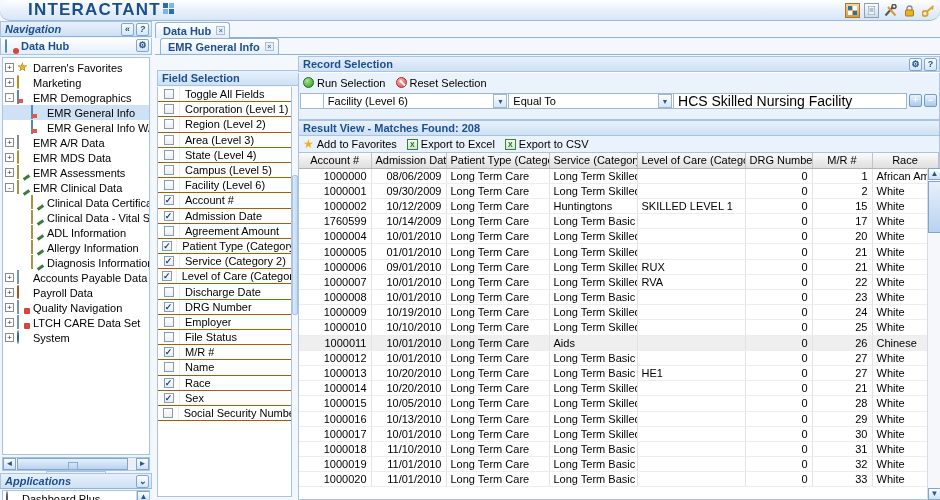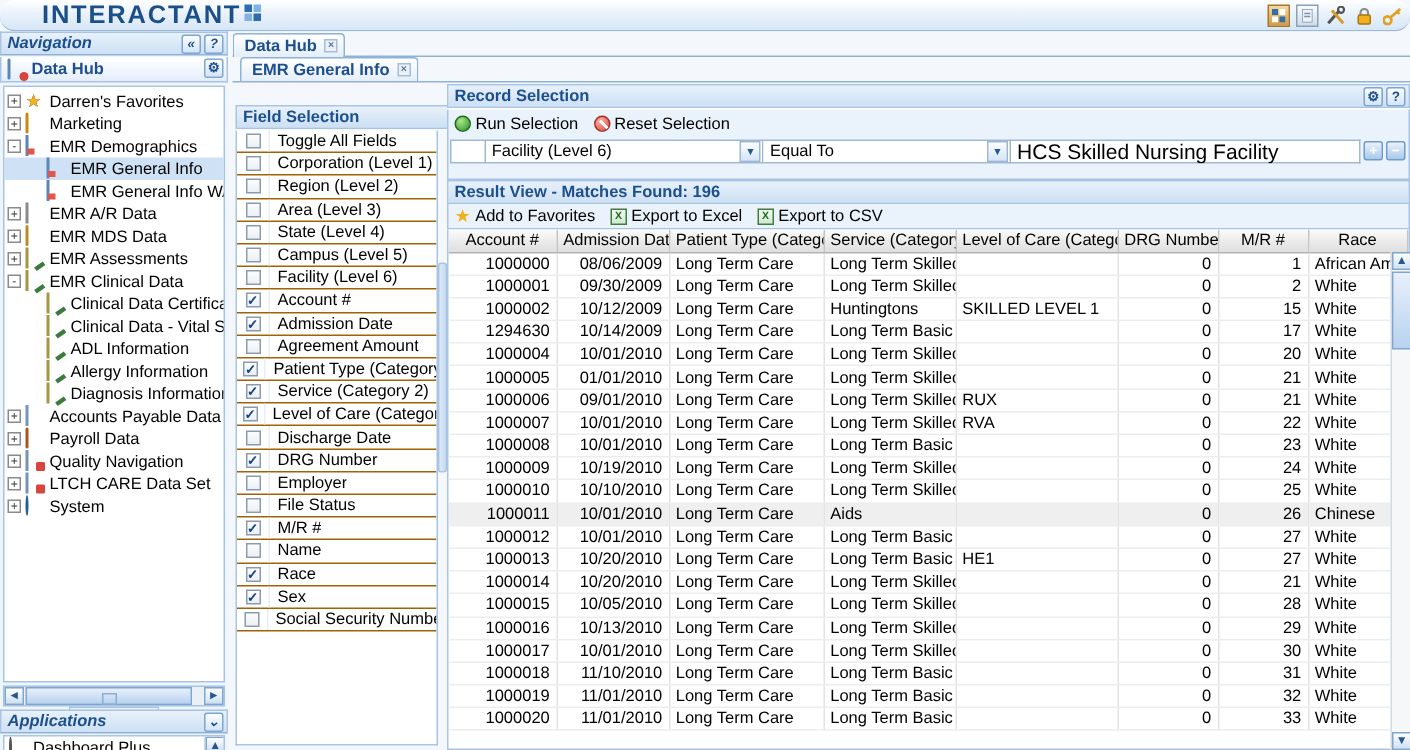--- a/index.html
+++ b/index.html
@@ -609,21 +609,21 @@
         </div>
         <div class="txtwrap" style="width:235px;">
           <span class="sv">HCS Skilled Nursing Facility</span>
         </div>
         <div class="pmbtn">+</div>
         <div class="pmbtn">−</div>
       </div>
     </div>
 
     <div class="rv-hdr">
-      <span>Result View - Matches Found: 196</span>
+      <span>Result View - Matches Found: 208</span>
     </div>
 
     <div class="rv-tools">
       <div class="tbtn">
         <span class="ic-star2">★</span>
         <span>Add to Favorites</span>
       </div>
       <div class="tbtn">
         <span class="ic-xls">X</span>
         <span>Export to Excel</span>
@@ -688,21 +688,21 @@
               <td class="num">10/12/2009</td>
               <td>Long Term Care</td>
               <td>Huntingtons</td>
               <td>SKILLED LEVEL 1</td>
               <td class="num">0</td>
               <td class="num">15</td>
               <td>White</td>
               <td>Ma</td>
             </tr>
             <tr>
-              <td class="num">1294630</td>
+              <td class="num">1760599</td>
               <td class="num">10/14/2009</td>
               <td>Long Term Care</td>
               <td>Long Term Basic</td>
               <td></td>
               <td class="num">0</td>
               <td class="num">17</td>
               <td>White</td>
               <td>Ma</td>
             </tr>
             <tr>

